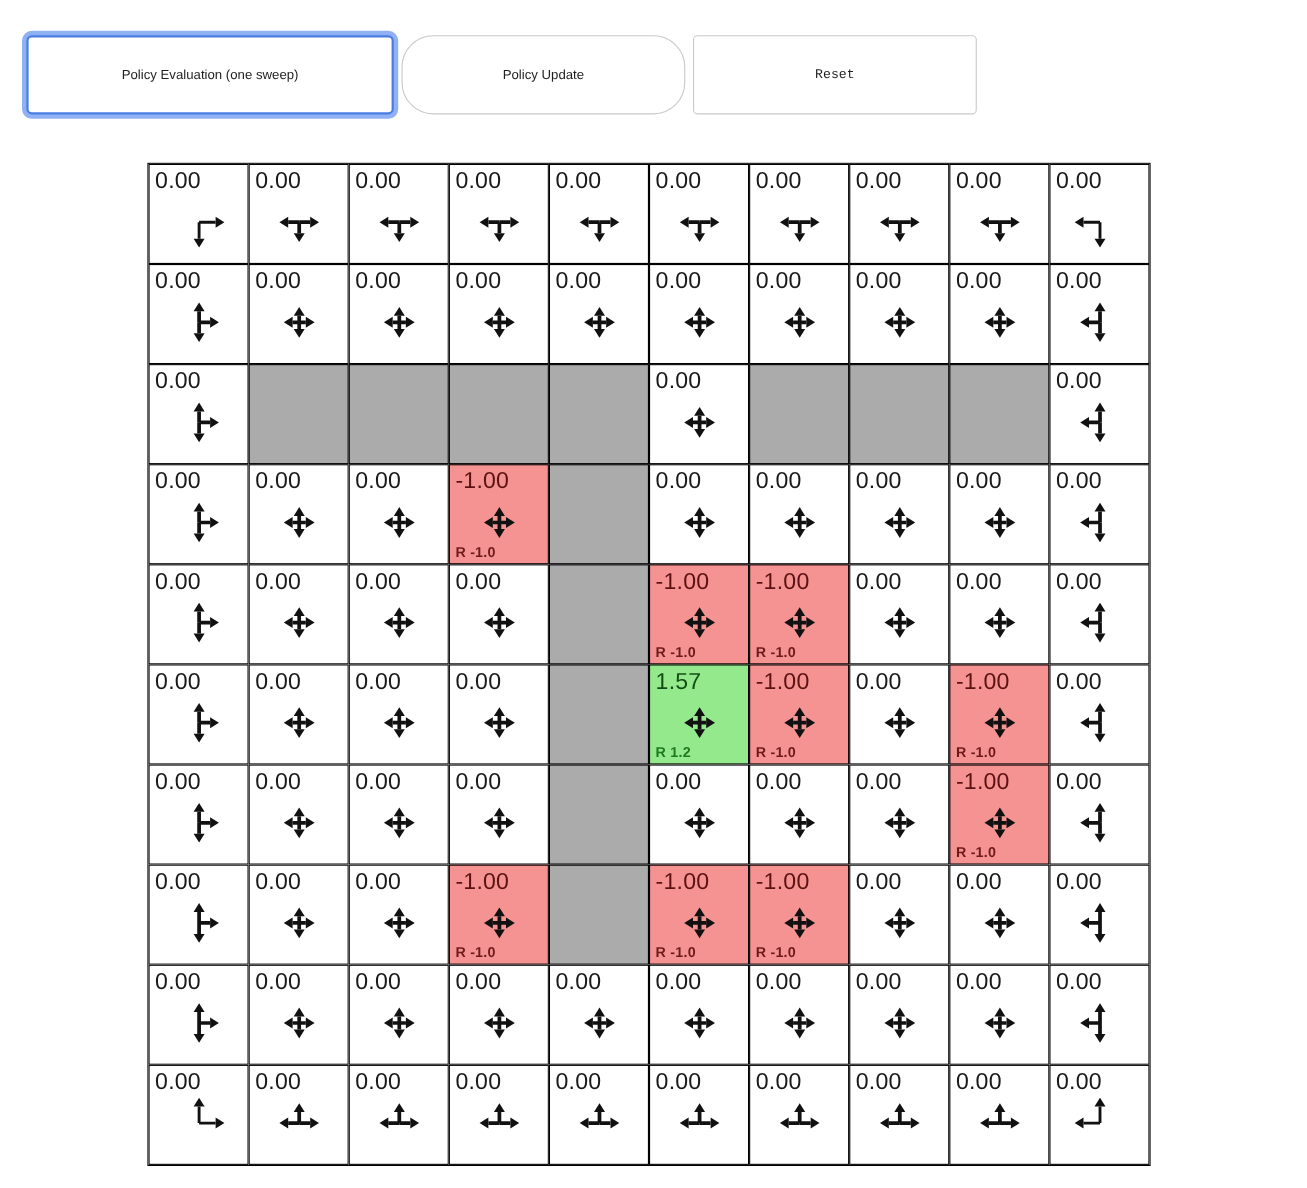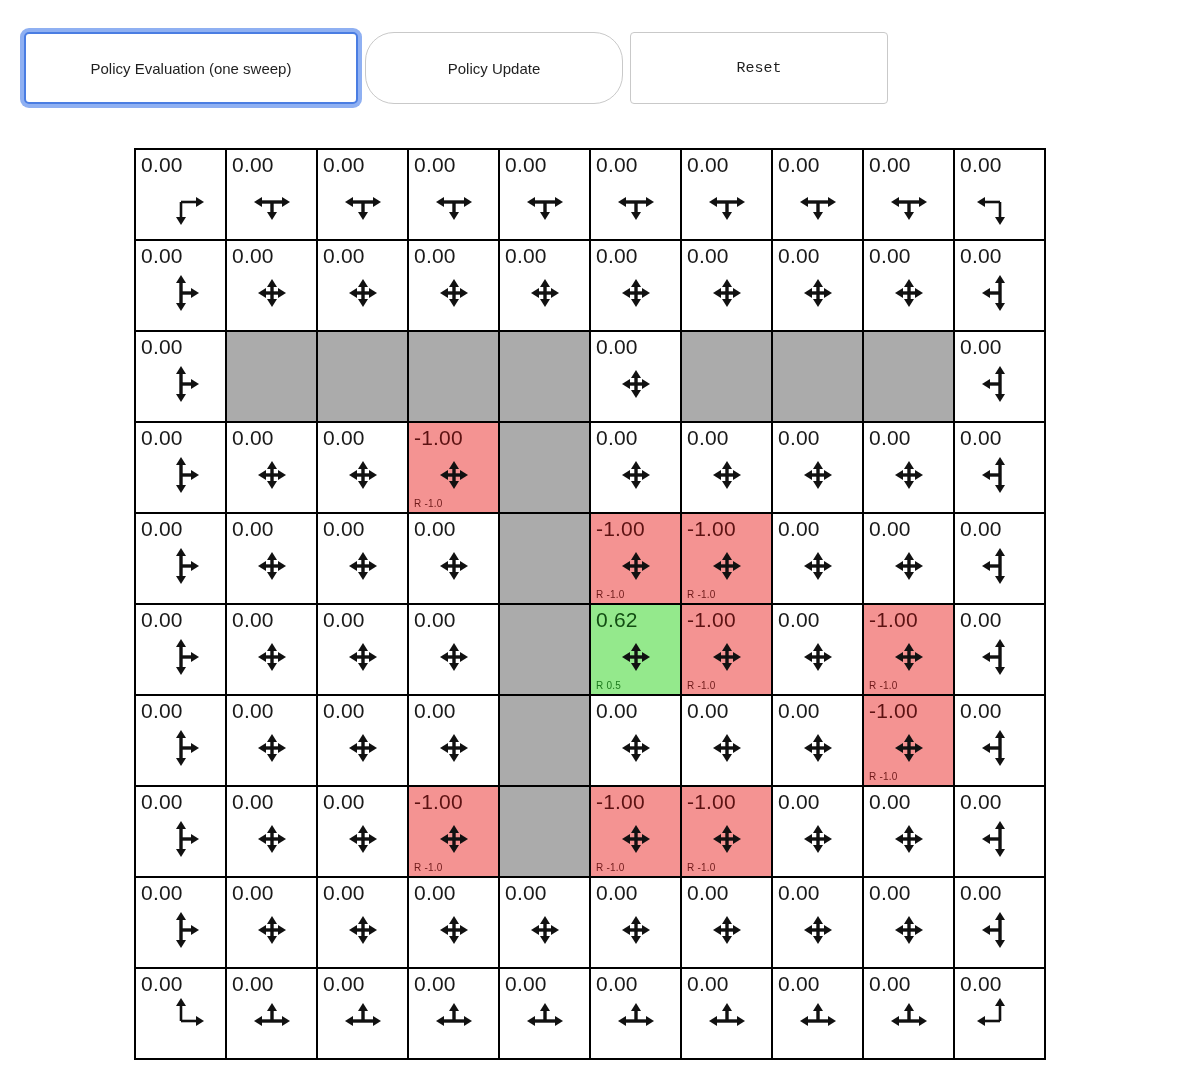--- a/index.html
+++ b/index.html
@@ -16,21 +16,21 @@
   }
   *{box-sizing:border-box;margin:0;padding:0;}
   html,body{width:1188px;height:1080px;background:#ffffff;
     font-family:"Liberation Sans",sans-serif;overflow:hidden;}
 
   
   .toolbar{display:flex;align-items:center;gap:7px;margin:24px 0 0 24px;height:88px;}
   .toolbar button{
     height:72px;background:#ffffff;border:1px solid var(--btn-border);
     border-radius:4px;font-family:"Liberation Sans",sans-serif;
-    font-size:15px;color:#1f1f1f;cursor:pointer;padding:0 10px;
+    font-size:12px;color:#1f1f1f;cursor:pointer;padding:0 10px;
   }
   .toolbar button.b0{width:334px;}
   .toolbar button.b1{width:258px;border-radius:29px;}
   .toolbar button.b2{width:260px;}
   .toolbar button.b3{width:258px;font-family:Liberation Mono, monospace;}
   .toolbar button.active{
     border:2px solid var(--ring-inner);
     box-shadow:0 0 0 4px var(--ring-outer);
     border-radius:5px;
   }
@@ -52,21 +52,21 @@
   .cell.neg{background:var(--neg-bg);}
   .cell.pos{background:var(--pos-bg);}
   .cell .val{
     position:absolute;top:3px;left:5px;
     font-size:21px;line-height:1.1;color:#191919;letter-spacing:0.2px;
   }
   .cell.neg .val{color:var(--neg-text);}
   .cell.pos .val{color:var(--pos-text);}
   .cell .rew{
     position:absolute;bottom:3px;left:5px;
-    font-size:10px;font-weight:400;letter-spacing:0.2px;
+    font-size:13px;font-weight:700;letter-spacing:0.2px;
   }
   .cell.neg .rew{color:#6e1a1a;}
   .cell.pos .rew{color:#1d7a1d;}
   .cell svg{
     position:absolute;left:50%;top:24px;transform:translateX(-50%);
     display:block;
   }
 </style>
 </head>
 <body>
@@ -628,32 +628,32 @@
         <line x1="28" y1="28" x2="28" y2="34" stroke="#111111" stroke-width="3.4"></line>
         <polygon fill="#111111" points="28,42 23,34 33,34"></polygon>
         <line x1="28" y1="28" x2="22" y2="28" stroke="#111111" stroke-width="3.4"></line>
         <polygon fill="#111111" points="14,28 22,23 22,33"></polygon>
         <line x1="28" y1="28" x2="34" y2="28" stroke="#111111" stroke-width="3.4"></line>
         <polygon fill="#111111" points="42,28 34,33 34,23"></polygon>
       </svg>
     </div>
     <div class="cell wall"></div>
     <div class="cell pos">
-      <div class="val">0.62</div>
-      <svg width="56" height="56" viewBox="0 0 56 56">
-        <line x1="28" y1="28" x2="28" y2="22" stroke="#111111" stroke-width="3.4"></line>
-        <polygon fill="#111111" points="28,14 33,22 23,22"></polygon>
-        <line x1="28" y1="28" x2="28" y2="34" stroke="#111111" stroke-width="3.4"></line>
-        <polygon fill="#111111" points="28,42 23,34 33,34"></polygon>
-        <line x1="28" y1="28" x2="22" y2="28" stroke="#111111" stroke-width="3.4"></line>
-        <polygon fill="#111111" points="14,28 22,23 22,33"></polygon>
-        <line x1="28" y1="28" x2="34" y2="28" stroke="#111111" stroke-width="3.4"></line>
-        <polygon fill="#111111" points="42,28 34,33 34,23"></polygon>
-      </svg>
-      <div class="rew">R 0.5</div>
+      <div class="val">1.57</div>
+      <svg width="56" height="56" viewBox="0 0 56 56">
+        <line x1="28" y1="28" x2="28" y2="22" stroke="#111111" stroke-width="3.4"></line>
+        <polygon fill="#111111" points="28,14 33,22 23,22"></polygon>
+        <line x1="28" y1="28" x2="28" y2="34" stroke="#111111" stroke-width="3.4"></line>
+        <polygon fill="#111111" points="28,42 23,34 33,34"></polygon>
+        <line x1="28" y1="28" x2="22" y2="28" stroke="#111111" stroke-width="3.4"></line>
+        <polygon fill="#111111" points="14,28 22,23 22,33"></polygon>
+        <line x1="28" y1="28" x2="34" y2="28" stroke="#111111" stroke-width="3.4"></line>
+        <polygon fill="#111111" points="42,28 34,33 34,23"></polygon>
+      </svg>
+      <div class="rew">R 1.2</div>
     </div>
     <div class="cell neg">
       <div class="val">-1.00</div>
       <svg width="56" height="56" viewBox="0 0 56 56">
         <line x1="28" y1="28" x2="28" y2="22" stroke="#111111" stroke-width="3.4"></line>
         <polygon fill="#111111" points="28,14 33,22 23,22"></polygon>
         <line x1="28" y1="28" x2="28" y2="34" stroke="#111111" stroke-width="3.4"></line>
         <polygon fill="#111111" points="28,42 23,34 33,34"></polygon>
         <line x1="28" y1="28" x2="22" y2="28" stroke="#111111" stroke-width="3.4"></line>
         <polygon fill="#111111" points="14,28 22,23 22,33"></polygon>

